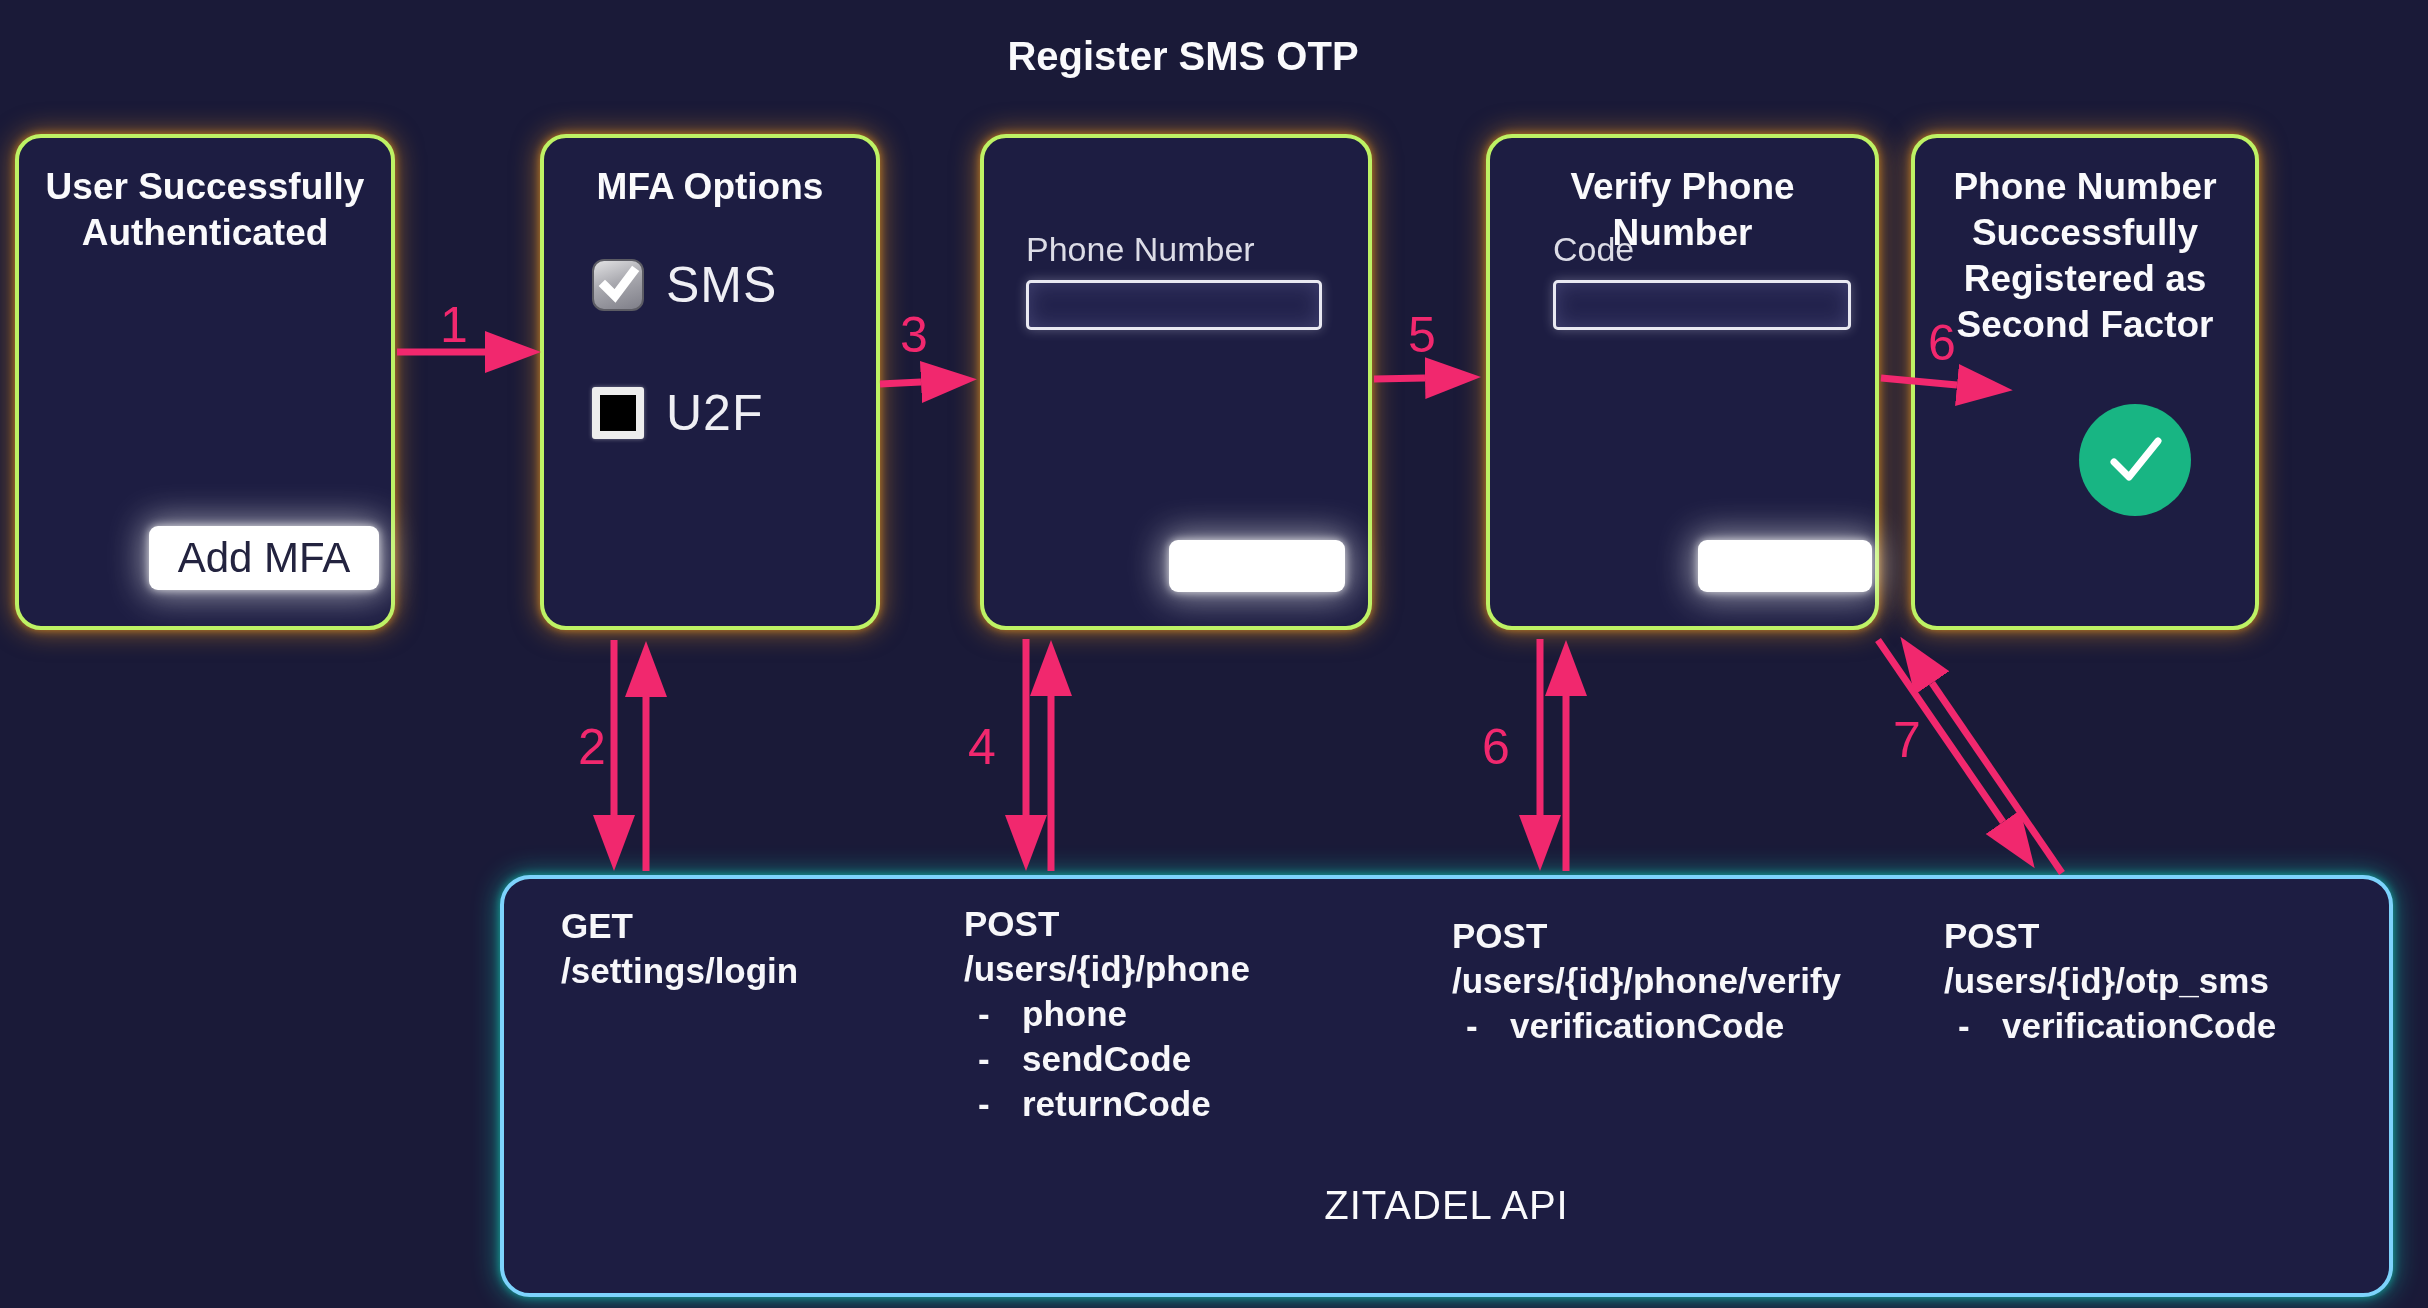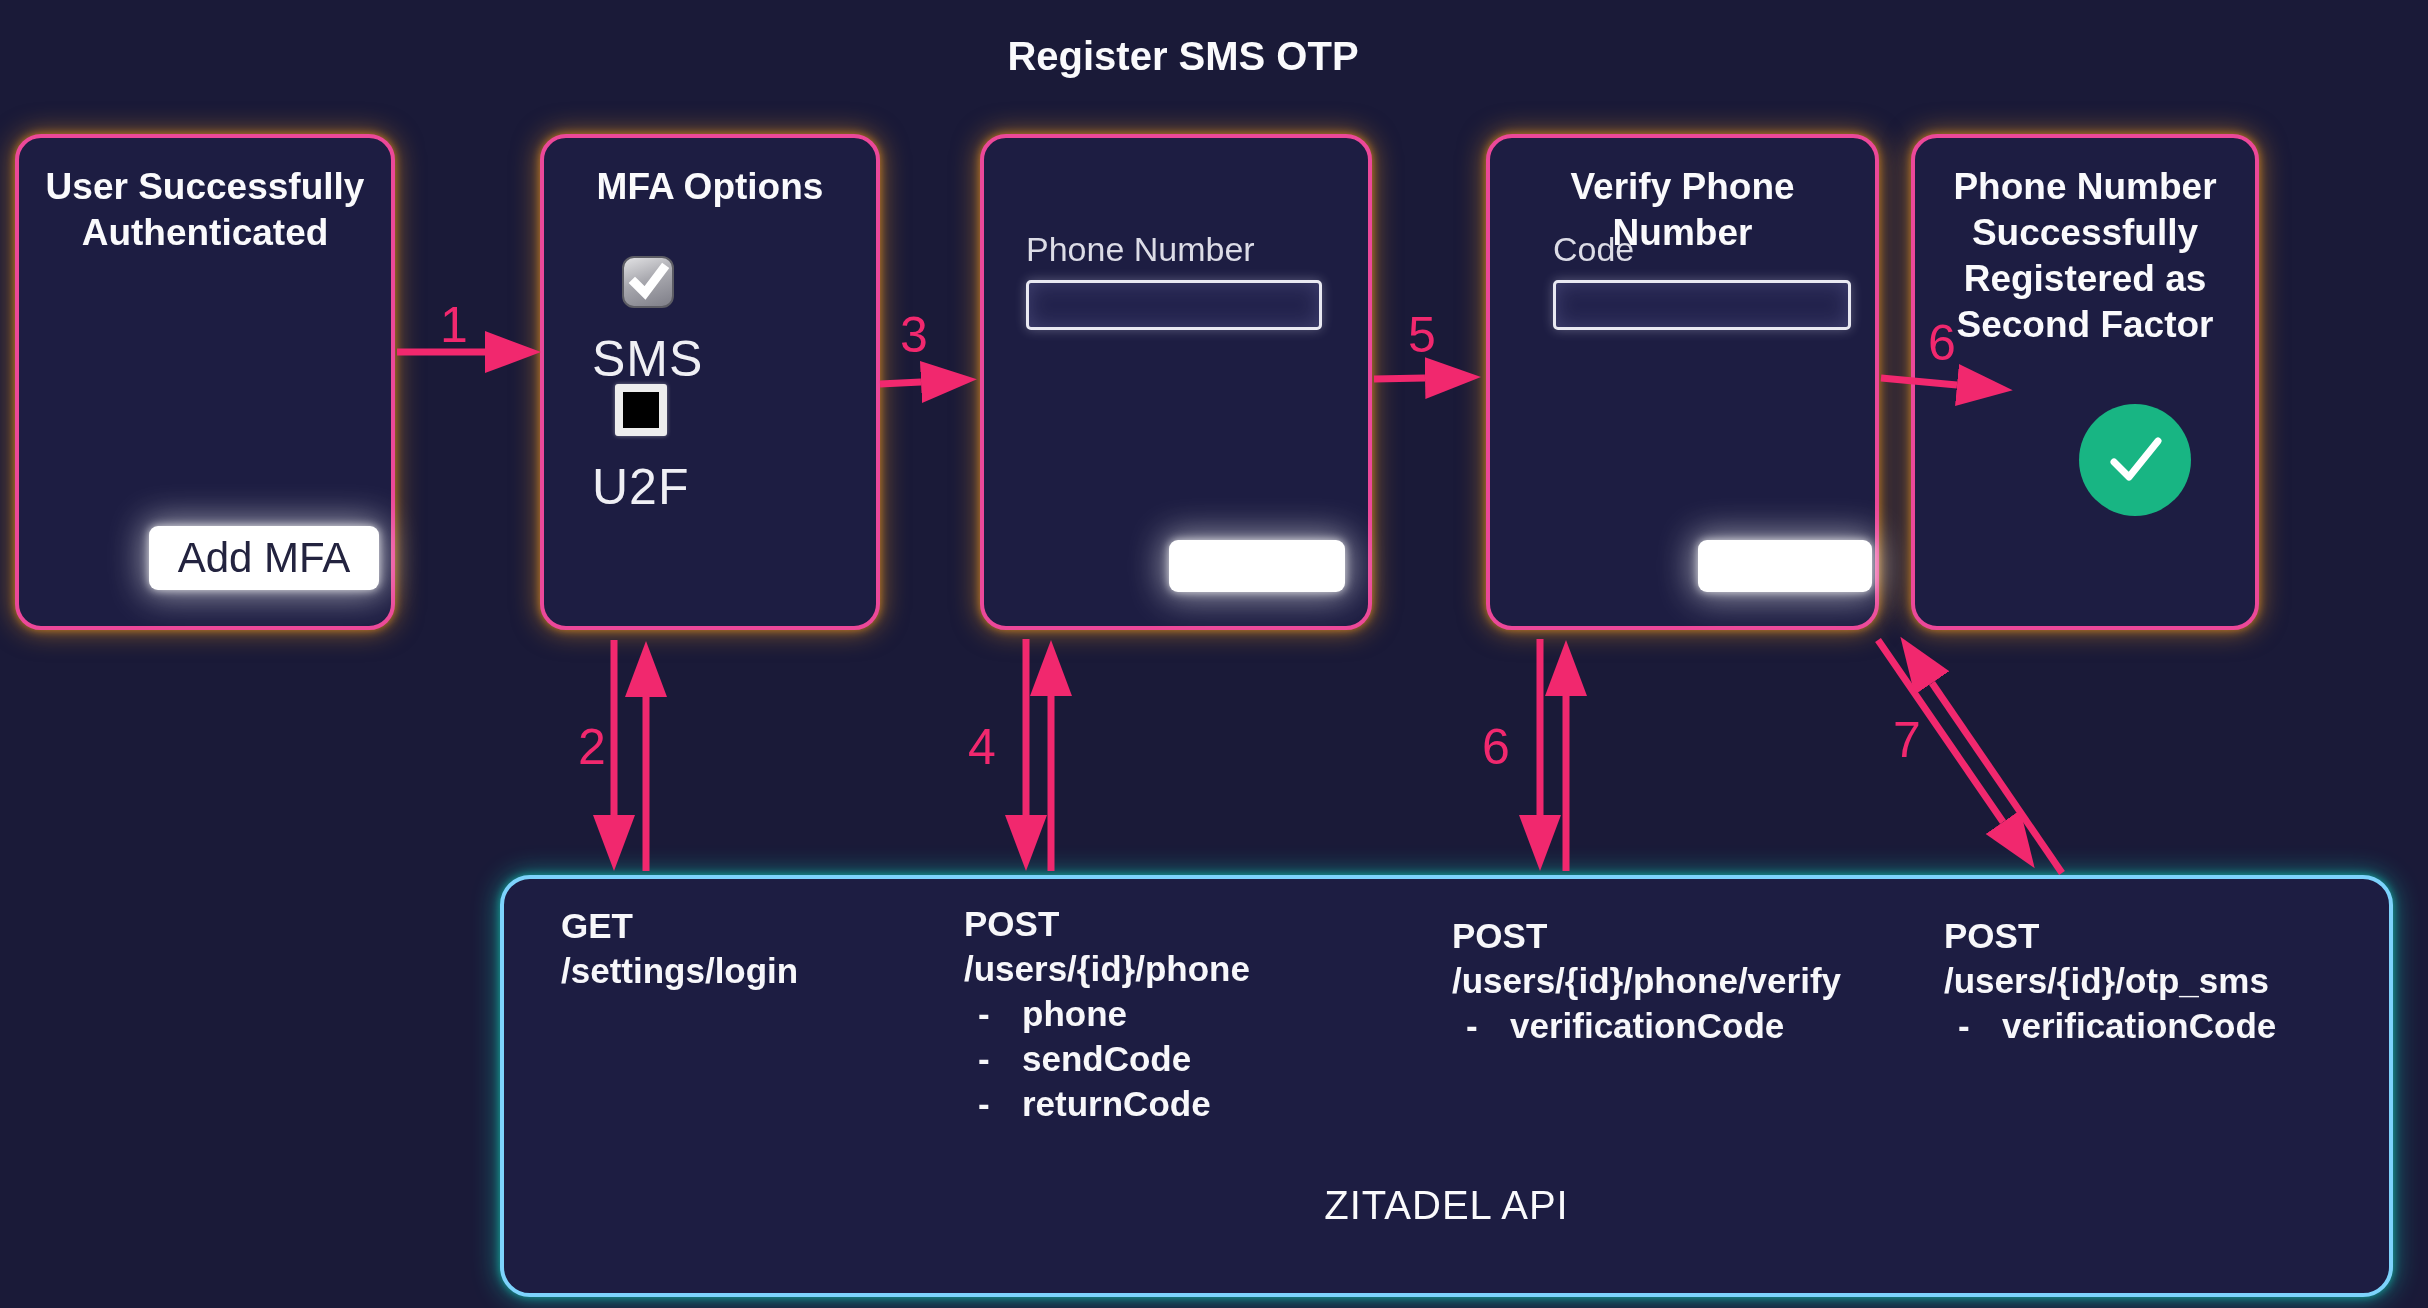--- a/index.html
+++ b/index.html
@@ -12,41 +12,41 @@
     overflow:hidden;
   }
   .diagram-title {
     position:absolute; left:1183px; top:34px; transform:translateX(-50%);
     font-size:40px; font-weight:700; white-space:nowrap; color:#FAFAFC;
   }
   
   .node {
     position:absolute; top:134px; height:496px;
     background:#1D1D42;
-    border:4px solid #ec4899; border-radius:26px;
+    border:4px solid #bef264; border-radius:26px;
     box-shadow:0 0 26px 2px rgba(248,155,27,.5), 0 0 8px rgba(248,155,27,.65);
   }
   .node-title {
     padding:26px 26px 0 26px; text-align:center;
     font-size:37px; font-weight:700; line-height:1.24; color:#FAFAFC;
   }
   .white-btn {
     position:absolute; background:#ffffff; border-radius:9px;
     box-shadow:0 0 34px 6px rgba(255,255,255,.55), 0 0 10px rgba(255,255,255,.8);
     display:flex; align-items:center; justify-content:center;
     font-size:42px; font-weight:300; color:#23233F;
   }
   .field-label { position:absolute; font-size:34px; font-weight:300; color:#DCDCE6; }
   .text-input {
     position:absolute; height:50px;
     background:#23234D; border:3px solid #E9E9F2; border-radius:5px;
     box-shadow:0 0 12px rgba(235,235,255,.3), inset 0 0 20px rgba(135,135,195,.3);
   }
   
-  .mfa-row { position:absolute; left:48px; display:flex; align-items:center; gap:22px;flex-direction:column; }
+  .mfa-row { position:absolute; left:48px; display:flex; align-items:center; gap:22px; }
   .cb-checked {
     width:52px; height:52px; border-radius:12px;
     background:linear-gradient(160deg,#E2E2E4 0%,#A9A9AF 45%,#7E7E88 100%);
     border:2px solid #5C5C64;
     display:flex; align-items:center; justify-content:center;
   }
   .cb-unchecked {
     width:52px; height:52px; border-radius:3px;
     background:#000000; border:8px solid #EDEDED;
     box-shadow:0 0 4px rgba(255,255,255,.4);

